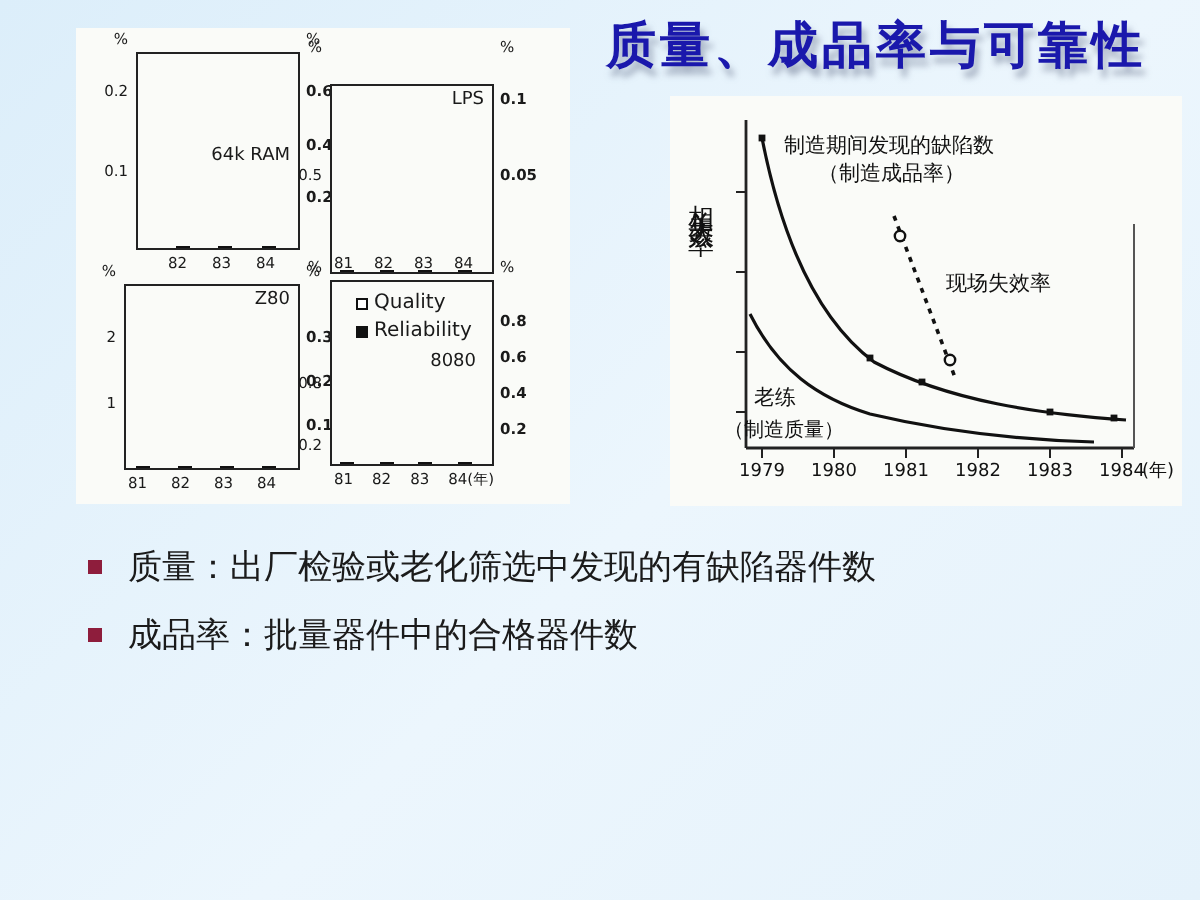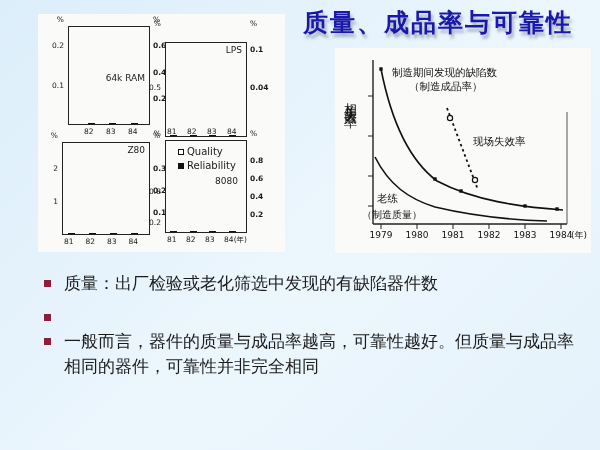--- a/index.html
+++ b/index.html
@@ -126,21 +126,21 @@
           </div>
           <div class="ctitle" style="right: 4px; top: 2px;">LPS</div>
         </div>
         <div class="ycol lc" style="position: absolute; left: 103px; top: 16px; width: 22px; height: 95px;">
           <span class="unit">%</span>
           <span class="yt" style="bottom: 40%;">0.5</span>
         </div>
         <div class="ycol rc" style="position: absolute; left: 210px; top: 16px; width: 22px; height: 95px;">
           <span class="unit">%</span>
           <span class="yt" style="bottom: 80%;">0.1</span>
-          <span class="yt" style="bottom: 40%;">0.04</span>
+          <span class="yt" style="bottom: 40%;">0.05</span>
         </div>
         <div class="xrow" style="position: absolute; left: 127px; top: 113px; width: 82px; height: 10px; padding-left: 2px;">
           <span>81</span>
           <span>82</span>
           <span>83</span>
           <span>84</span>
         </div>
       </div>
       <div class="mini">
         <div class="plot" style="position: absolute; left: 24px; top: 128px; width: 88px; height: 93px;">
@@ -292,21 +292,18 @@
     </svg>
   </div>
 
   <ul class="bullets">
     <li>
       <span class="bm"></span>
       <span class="bt">质量：出厂检验或老化筛选中发现的有缺陷器件数</span>
     </li>
     <li>
       <span class="bm"></span>
-    </li>
-    <li>
-      <span class="bm"></span>
-      <span class="bt">一般而言，器件的质量与成品率越高，可靠性越好。但质量与成品率相同的器件，可靠性并非完全相同</span>
+      <span class="bt">成品率：批量器件中的合格器件数</span>
     </li>
   </ul>
 
 
 </div>
 
 </body></html>

